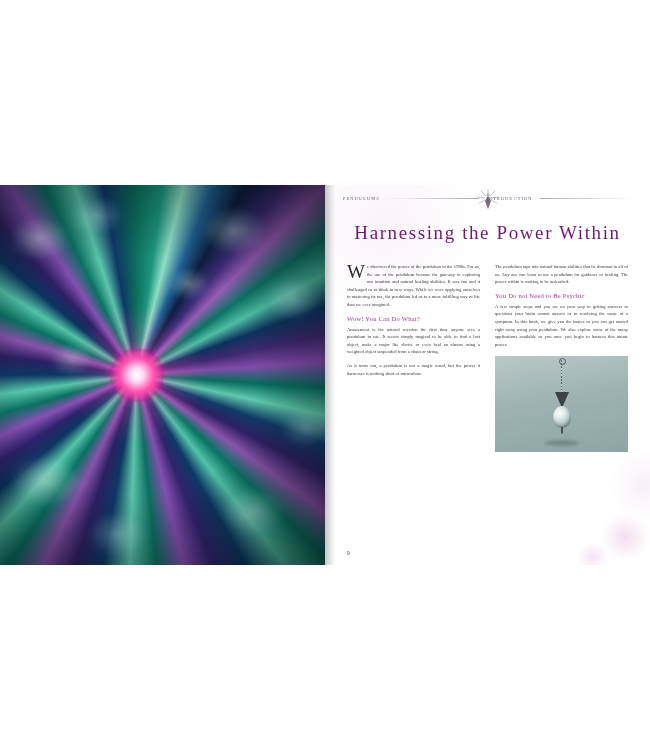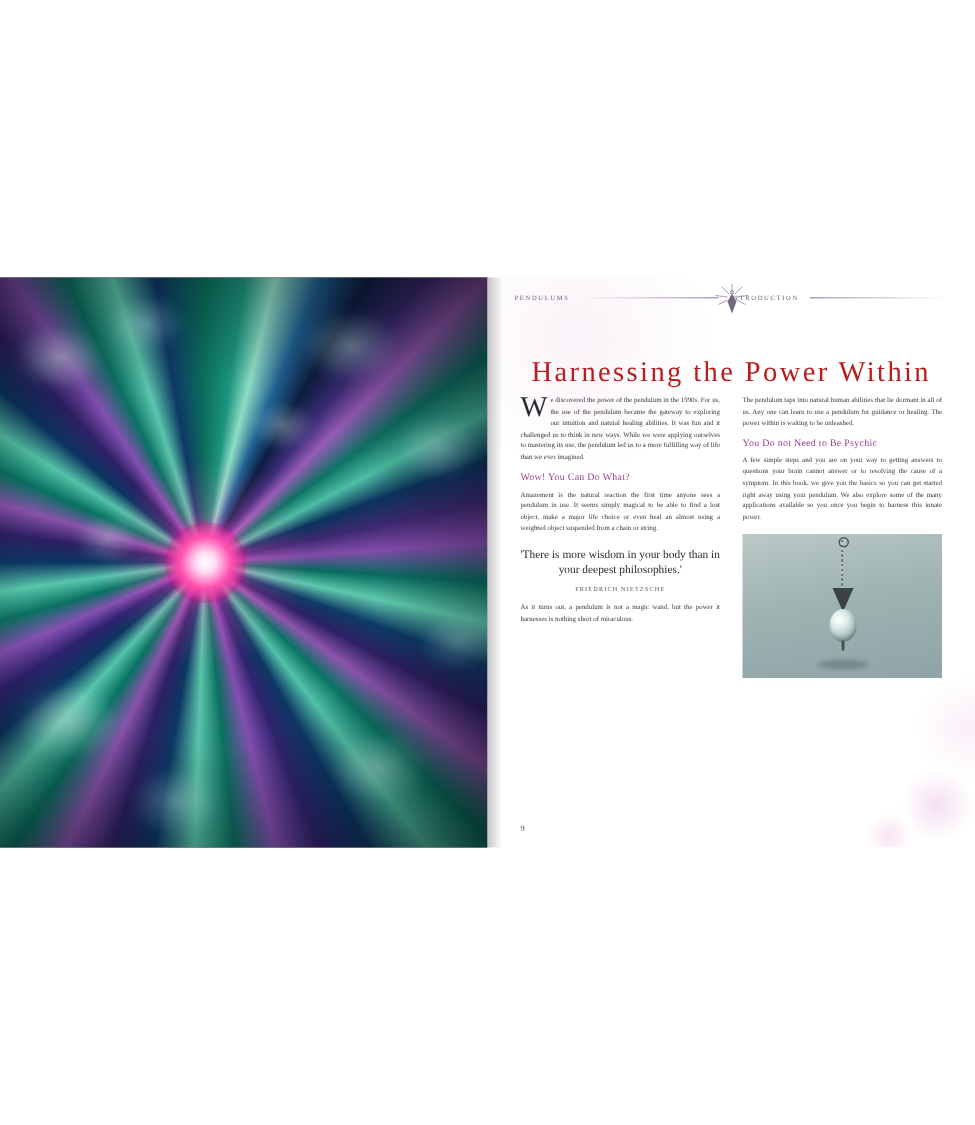--- a/index.html
+++ b/index.html
@@ -146,23 +146,22 @@
   .chapter-title {
     position: absolute;
     left: 14px;
     top: 38px;
     width: 297px;
     text-align: center;
     font-family: "Liberation Serif", serif;
     font-size: 19px;
     line-height: 1;
     letter-spacing: 1.6px;
-    color: #b91c1c;
+    color: #701a75;
     white-space: nowrap;
-    margin-top: 16px;
   }
 
   .columns {
     position: absolute;
     left: 22px;
     top: 78px;
     width: 281px;
     height: 280px;
     display: flex;
     gap: 15px;
@@ -340,24 +339,20 @@
     </div>
 
     <div class="columns">
 
       <div class="col">
         <p class="body-text">
           <span class="dropcap">W</span><span>e discovered the power of the pendulum in the 1990s. For us, the use of the pendulum became the gateway to exploring our intuition and natural healing abilities. It was fun and it challenged us to think in new ways. While we were applying ourselves to mastering its use, the pendulum led us to a more fulfilling way of life than we ever imagined.</span>
         </p>
         <div class="subhead">Wow! You Can Do What?</div>
         <p class="body-text">Amazement is the natural reaction the first time anyone sees a pendulum in use. It seems simply magical to be able to find a lost object, make a major life choice or even heal an almost using a weighted object suspended from a chain or string.</p>
-        <div class="pullquote">
-          <div class="pq-text">'There is more wisdom in your body than in your deepest philosophies.'</div>
-          <div class="pq-attr">Friedrich Nietzsche</div>
-        </div>
         <p class="body-text">As it turns out, a pendulum is not a magic wand, but the power it harnesses is nothing short of miraculous.</p>
       </div>
 
       <div class="col">
         <p class="body-text">The pendulum taps into natural human abilities that lie dormant in all of us. Any one can learn to use a pendulum for guidance or healing. The power within is waiting to be unleashed.</p>
         <div class="subhead">You Do not Need to Be Psychic</div>
         <p class="body-text">A few simple steps and you are on your way to getting answers to questions your brain cannot answer or to resolving the cause of a symptom. In this book, we give you the basics so you can get started right away using your pendulum. We also explore some of the many applications available so you once you begin to harness this innate power.</p>
         <div class="pendulum-photo">
           <div class="ring"></div>
           <div class="chain"></div>

